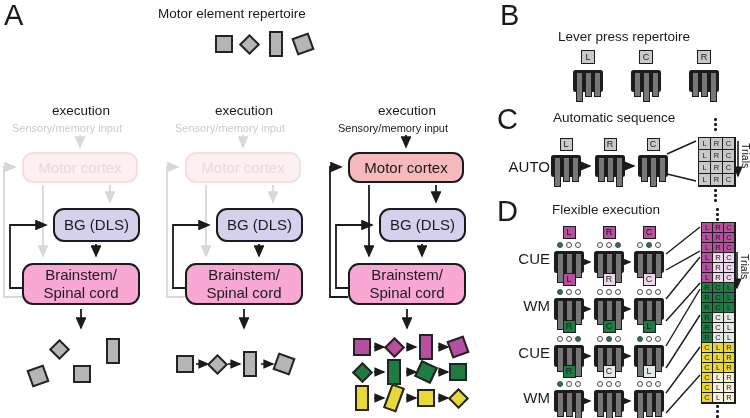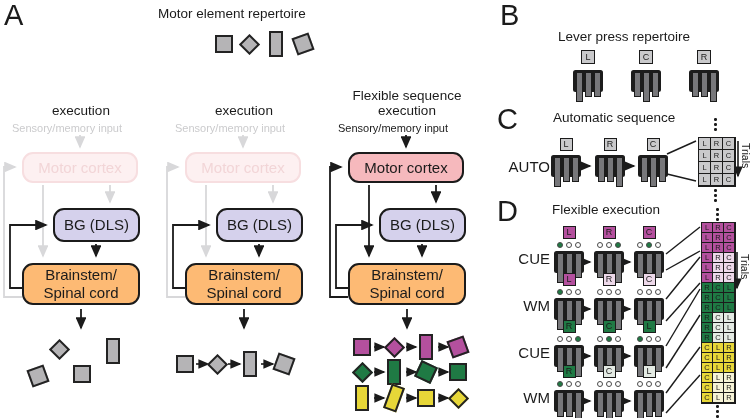--- a/index.html
+++ b/index.html
@@ -12,21 +12,21 @@
   .col-title{font-size:13.5px;text-align:center;line-height:15px;}
   .input-label{font-size:11px;text-align:left;line-height:12px;}
   .input-faded{color:#cbcbcd;}
   .input-active{color:#1b1b1b;}
   .box{position:absolute;z-index:2;border:2px solid #1b1b1b;border-radius:11px;box-sizing:border-box;
        display:flex;align-items:center;justify-content:center;text-align:center;
        font-size:15px;line-height:18px;background:#fff;}
   .cortex-faded{background:#fdf0f1;border-color:#f7dee0;color:#f2d5d7;}
   .cortex-active{background:#f6b9bd;color:#1b1b1b;}
   .bgbox{background:#d5d1ec;}
-  .graybox{background:#fdba74;}
+  .graybox{background:#f9a8d4;}
   .shape{position:absolute;z-index:2;border:2px solid #232323;box-sizing:border-box;}
   .piano{position:absolute;z-index:2;background:#1c1c1c;border-radius:2.5px;}
   .pkey{position:absolute;background:#77777a;border:1px solid #1c1c1c;box-sizing:border-box;width:7px;}
   .lbox{position:absolute;z-index:2;border:1.5px solid #1b1b1b;box-sizing:border-box;
         display:flex;align-items:center;justify-content:center;font-size:9px;line-height:9px;}
   .cue{position:absolute;z-index:2;width:6px;height:6px;border-radius:50%;
        border:1px solid #4a4a4a;box-sizing:border-box;background:#fff;}
   .grid{position:absolute;z-index:2;border:1.5px solid #1b1b1b;box-sizing:content-box;}
   .grow{display:flex;}
   .cell{border-right:1px solid #1b1b1b;border-bottom:1px solid #1b1b1b;box-sizing:border-box;
@@ -110,21 +110,21 @@
 
   <div class="abs col-title" style="left:12px;top:88px;width:138px">
     <br>
     <span>execution</span>
   </div>
   <div class="abs col-title" style="left:175px;top:88px;width:138px">
     <br>
     <span>execution</span>
   </div>
   <div class="abs col-title" style="left:338px;top:88px;width:138px">
-    <span>Flexible sequence</span><br>
+    <br>
     <span>execution</span>
   </div>
 
   <div class="abs input-label input-faded" id="input0" style="left:12px;top:122px;width:138px">Sensory/memory input</div>
   <div class="abs input-label input-faded" id="input1" style="left:175px;top:122px;width:138px">Sensory/memory input</div>
   <div class="abs input-label input-active" id="input2" style="left:338px;top:122px;width:138px">Sensory/memory input</div>
 
   <div class="box cortex-faded" id="cortex0" style="left:22px;top:152px;width:116px;height:31px">Motor cortex</div>
   <div class="box cortex-faded" id="cortex1" style="left:185px;top:152px;width:116px;height:31px">Motor cortex</div>
   <div class="box cortex-active" id="cortex2" style="left:348px;top:152px;width:116px;height:31px">Motor cortex</div>

